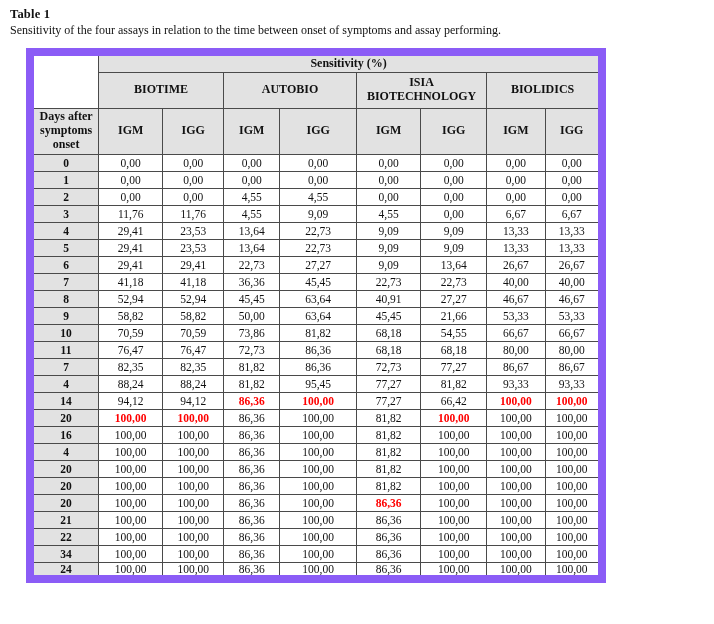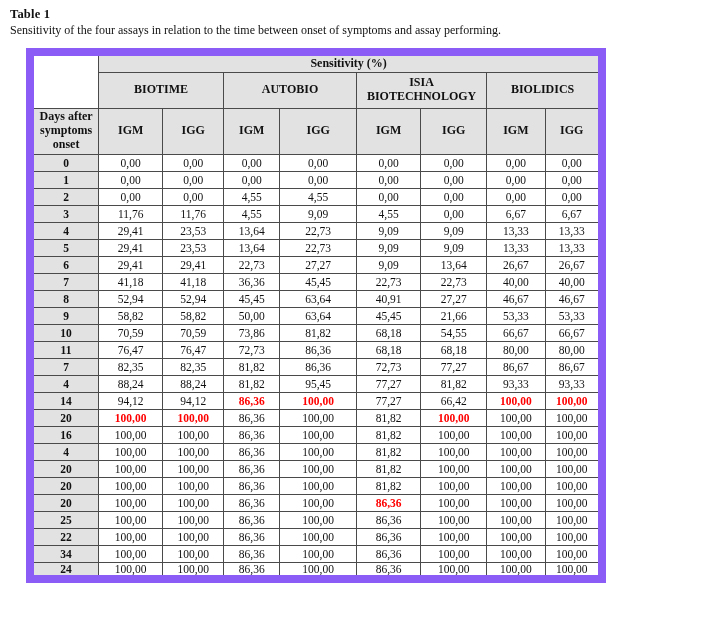--- a/index.html
+++ b/index.html
@@ -338,21 +338,21 @@
           <td>100,00</td>
           <td>100,00</td>
           <td>86,36</td>
           <td>100,00</td>
           <td class="hl">86,36</td>
           <td>100,00</td>
           <td>100,00</td>
           <td>100,00</td>
         </tr>
         <tr>
-          <th>25</th>
+          <th>21</th>
           <td>100,00</td>
           <td>100,00</td>
           <td>86,36</td>
           <td>100,00</td>
           <td>86,36</td>
           <td>100,00</td>
           <td>100,00</td>
           <td>100,00</td>
         </tr>
         <tr>

